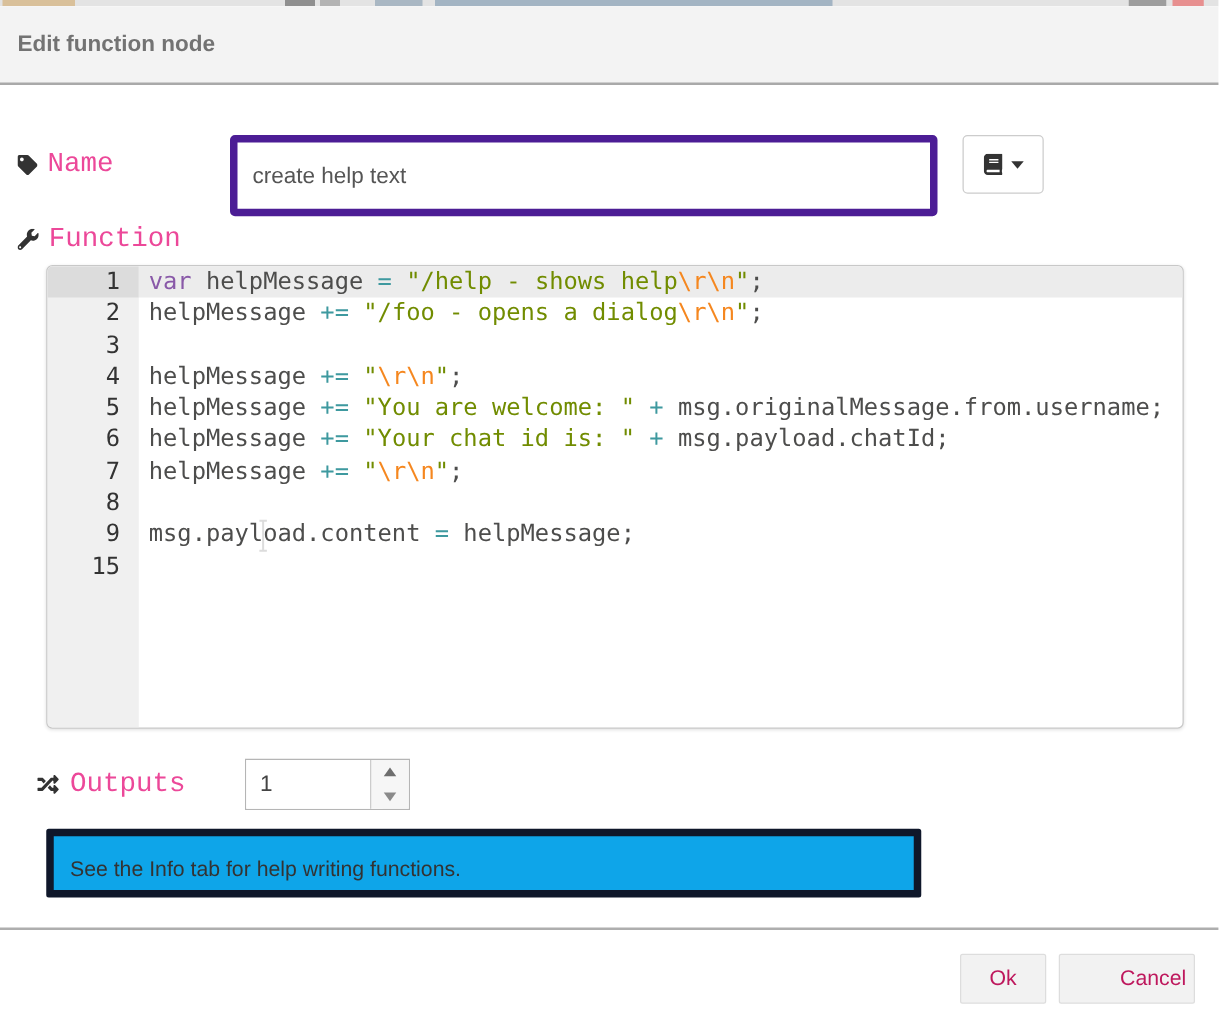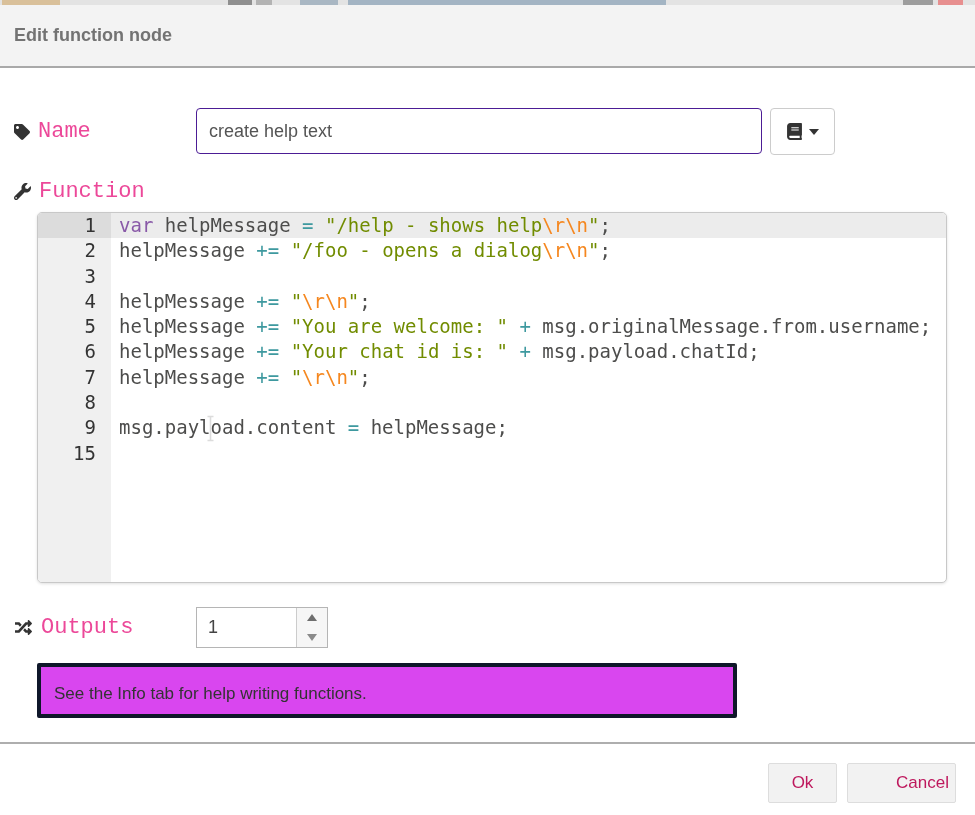--- a/index.html
+++ b/index.html
@@ -11,22 +11,22 @@
   
   #dialog{position:absolute;top:5px;left:0;width:975px;height:810px;background:#fff;}
   #dlg-header{position:absolute;top:0;left:0;right:0;height:61px;background:#f3f3f3;
               border-bottom:2px solid #a9a9a9;}
   #dlg-title{position:absolute;left:14px;top:0;height:61px;line-height:61px;
              font-size:18px;font-weight:bold;color:#737373;}
   .row-label{position:absolute;display:flex;align-items:center;gap:8px;
              font-size:22px;color:#ec4899;font-family:Liberation Mono, monospace;}
   .row-label svg{flex:0 0 auto;}
   #name-label{left:14px;top:103px;height:47px;}
-  #name-input{position:absolute;left:196px;top:103px;width:566px;height:46px;
-              box-sizing:border-box;border:1px solid #4c1d95;border-radius:4px;
+  #name-input{position:absolute;left:184px;top:103px;width:566px;height:65px;
+              box-sizing:border-box;border:6px solid #4c1d95;border-radius:4px;
               padding:0 12px;font-size:18px;color:#555;outline:none;
               font-family:"Liberation Sans",sans-serif;}
   #library-button{position:absolute;left:770px;top:103px;width:65px;height:47px;
               box-sizing:border-box;border:1px solid #ccc;border-radius:4px;background:#fff;
               display:flex;align-items:center;justify-content:center;gap:7px;cursor:pointer;}
   .caret-down{width:0;height:0;border-left:5px solid transparent;
               border-right:5px solid transparent;border-top:6px solid #333;}
   #function-label{left:14px;top:171px;height:30px;}
   
   #editor{position:absolute;left:37px;top:207px;width:910px;height:371px;
@@ -36,38 +36,38 @@
           font-family:"DejaVu Sans Mono",monospace;font-size:19px;color:#333;}
   .gutter-cell{height:25.3px;line-height:25.3px;text-align:right;padding-right:15px;}
   .gutter-cell.active{background:#dcdcdc;}
   #code-area{position:absolute;left:73px;top:0;right:0;bottom:0;
              font-family:"DejaVu Sans Mono",monospace;font-size:19px;}
   .code-line{height:25.3px;line-height:25.3px;padding-left:8px;white-space:pre;}
   .code-line.active{background:#ececec;}
   
   #ibeam{position:absolute;left:205px;top:410px;}
   
-  #outputs-label{left:14px;top:604px;height:36px;justify-content:flex-end;}
+  #outputs-label{left:29px;top:604px;height:36px;justify-content:flex-end;}
   #spinner{position:absolute;left:196px;top:602px;width:132px;height:41px;
            box-sizing:border-box;border:1px solid #b5b5b5;background:#fff;}
   #outputs-input{position:absolute;left:0;top:0;width:98px;height:39px;border:none;
            padding:0 0 0 11px;font-size:18px;color:#444;outline:none;
            font-family:"Liberation Sans",sans-serif;}
   #spin-col{position:absolute;right:0;top:0;bottom:0;width:30px;border-left:1px solid #ccc;
            background:#f6f6f6;}
   .spin-btn{position:absolute;left:0;right:0;height:50%;display:flex;
            align-items:center;justify-content:center;cursor:pointer;}
   #spin-up{top:0;}#spin-down{bottom:0;}
   .tri-up{width:0;height:0;border-left:5px solid transparent;border-right:5px solid transparent;
           border-bottom:7px solid #6e6e6e;}
   .tri-down{width:0;height:0;border-left:5px solid transparent;border-right:5px solid transparent;
           border-top:7px solid #8a8a8a;}
   
   #form-tip{position:absolute;left:37px;top:658px;width:700px;height:55px;
-            box-sizing:border-box;background:#d946ef;border:4px solid #0f172a;border-radius:2px;
+            box-sizing:border-box;background:#0ea5e9;border:6px solid #0f172a;border-radius:2px;
             font-size:17px;color:#333;line-height:53px;padding-left:13px;}
   
   #footer-sep{position:absolute;left:0;right:0;top:737px;border-top:2px solid #aeaeae;}
   .dlg-btn{position:absolute;top:758px;height:40px;box-sizing:border-box;
            background:#f2f2f2;border:1px solid #ddd;border-radius:2px;color:#be185d;
            font-size:17px;font-family:"Liberation Sans",sans-serif;cursor:pointer;}
   #ok-button{left:768px;width:69px;}
   #cancel-button{left:847px;width:109px;text-align:right;}
 </style>
 <style>.tk-kw{color:#8959a8}.tk-op{color:#3e999f}.tk-str{color:#718c00}.tk-esc{color:#f5871f}.code-line{color:#4d4d4c}</style></head>

